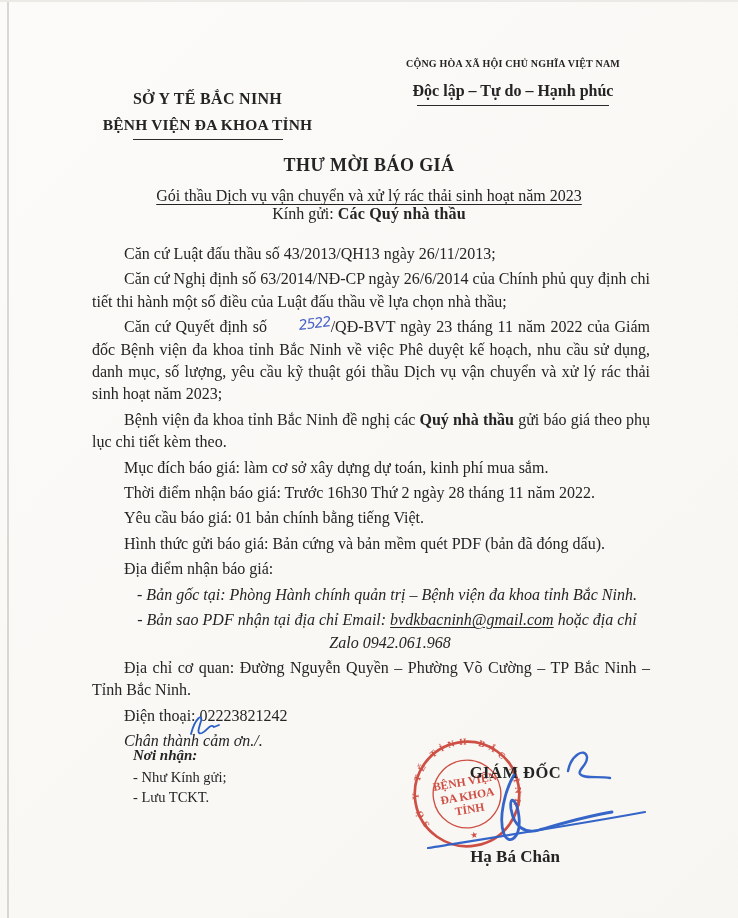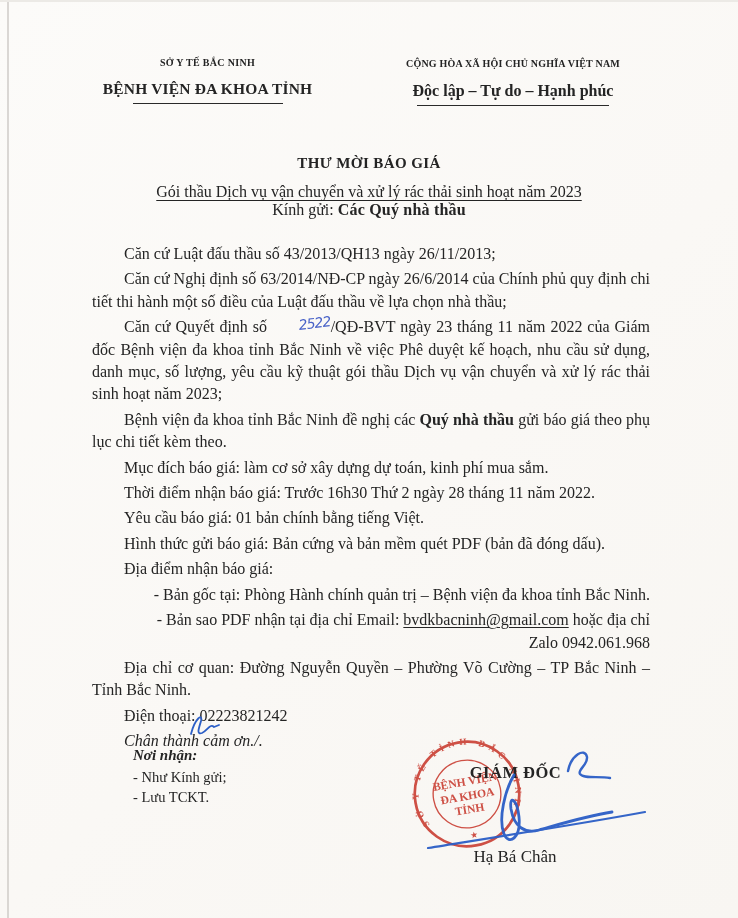--- a/index.html
+++ b/index.html
@@ -15,54 +15,54 @@
   }
   .scan-edge{
     position:absolute;left:7px;top:0;bottom:0;width:2px;
     background:#d6d3cf;opacity:.9;
   }
   .scan-edge-top{
     position:absolute;left:0;top:0;right:0;height:2px;background:#eceae6;
   }
   
   .hdr-left{position:absolute;left:95px;top:50px;width:225px;text-align:center;line-height:26px;}
-  .hdr-left .l1{font-size:10px;font-weight:bold;letter-spacing:.3px;}
+  .hdr-left .l1{font-size:16px;font-weight:bold;letter-spacing:.3px;margin-top:36px;}
   .hdr-left .l2{font-size:15.5px;font-weight:bold;letter-spacing:.2px;}
   .hdr-left .rule{width:150px;height:0;border-bottom:1.6px solid #2a2a2a;margin:1px auto 0;}
   .hdr-right{position:absolute;left:323px;top:50px;width:380px;text-align:center;line-height:27px;}
   .hdr-right .l1{font-size:10px;font-weight:bold;letter-spacing:.2px;}
   .hdr-right .l2{font-size:16px;font-weight:bold;}
   .hdr-right .rule{width:192px;height:0;border-bottom:1.6px solid #2a2a2a;margin:1px auto 0;}
   .dateline{position:absolute;left:390px;top:117px;width:272px;text-align:center;
     font-style:italic;font-size:16px;}
   
   .title-block{position:absolute;left:0;top:155px;width:100%;text-align:center;}
-  .doc-title{font-size:15px;font-weight:bold;letter-spacing:.4px;}
+  .doc-title{font-size:18px;font-weight:bold;letter-spacing:.4px;}
   .doc-subtitle{font-size:16px;margin-top:11px;text-decoration:underline;text-underline-offset:3px;}
   .salutation{font-size:16px;}
   .salutation b{letter-spacing:.2px;}
   
   .body-block{position:absolute;left:92px;top:243px;width:558px;}
   .para{font-size:16px;line-height:22.4px;text-align:justify;text-indent:32px;margin:0 0 3px 0;}
-  .bullet{text-indent:0;margin-left:32px;text-align:right;}
+  .bullet{text-indent:0;margin-left:32px;text-align:center;font-style:italic;}
   .zalo-line{padding-left:6px;}
   .email{text-decoration:underline;text-underline-offset:2px;}
   .thanks{font-style:italic;}
   .handwritten-num{
     display:inline-block;color:#4a63c8;font-size:14px;font-style:italic;
     font-family:"DejaVu Sans",sans-serif;letter-spacing:-1px;
     transform:rotate(-7deg) translateY(-2px);
   }
   
   .recipients{position:absolute;left:133px;top:745px;font-size:14.5px;line-height:20px;}
   .recipients .label{font-weight:bold;font-style:italic;font-size:15px;margin-bottom:2px;}
   .signer-title{position:absolute;left:428px;top:747px;width:175px;text-align:center;
     font-weight:bold;font-size:16.5px;letter-spacing:.5px;z-index:3;margin-top:16px;}
   .signer-name{position:absolute;left:425px;top:847px;width:180px;text-align:center;
-    font-weight:normal;font-size:17px;z-index:3;}
+    font-weight:bold;font-size:17px;z-index:3;}
   .stamp{position:absolute;left:409px;top:736px;width:116px;height:116px;
     transform:rotate(-10deg);z-index:2;opacity:.92;mix-blend-mode:multiply;}
   .sig-svg{position:absolute;left:398px;top:733px;z-index:4;}
   .thanks-flourish{position:absolute;left:183px;top:708px;z-index:4;}
 </style>
 </head>
 <body>
 
 <div class="page">
   <div class="scan-edge"></div>

